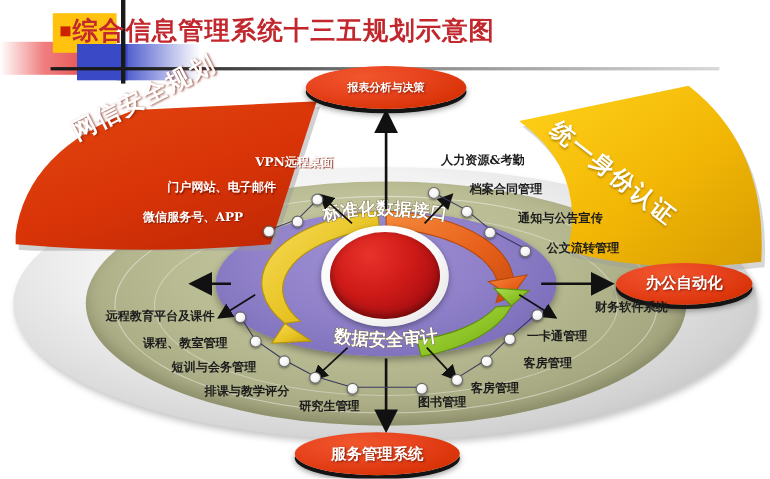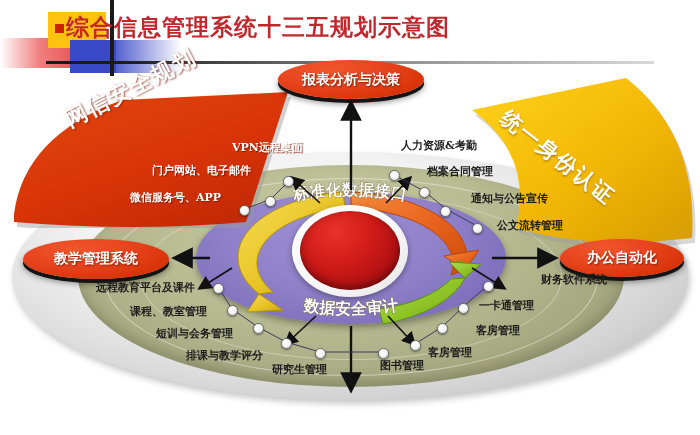--- a/index.html
+++ b/index.html
@@ -140,21 +140,21 @@
   
   .sys-ell {
     position:absolute; border-radius:50%;
     background:radial-gradient(ellipse at 35% 25%, #f0562c 0%, #e8441f 40%, #d93408 75%, #c42a05 100%);
     box-shadow: 0 4px 0 #141414, 0 5px 6px rgba(0,0,0,.45);
     display:flex; align-items:center; justify-content:center;
     color:#ffffff; font-weight:bold;
     font-family:"DejaVu Serif","Liberation Serif",serif;
     text-shadow:1px 1px 2px rgba(110,20,0,.8);
   }
-  #sys-top    { left:278px; top:60px;  width:146px; height:39px; font-size:14px; }
+  #sys-top    { left:278px; top:60px;  width:146px; height:39px; font-size:10px; }
   #sys-left   { left:23px;  top:239px; width:146px; height:40px; font-size:14px; }
   #sys-right  { left:560px; top:239px; width:124px; height:38px; font-size:14px; }
   #sys-bottom { left:268px; top:393px; width:150px; height:39px; font-size:14px; }
 
   
   .node {
     position:absolute; width:11px; height:11px; border-radius:50%;
     background:radial-gradient(circle at 35% 30%, #ffffff 0%, #f4f4f4 55%, #cfcfcf 100%);
     border:1px solid #6b6b6b;
     box-shadow:0 1px 2px rgba(0,0,0,.4);
@@ -295,25 +295,25 @@
     <polyline points="488,285 463,307 442,327" fill="none" stroke="#3a3a5e" stroke-width="1"></polyline>
     <polyline points="442,327 415,344" fill="none" stroke="#3a3a5e" stroke-width="1"></polyline>
     <polyline points="218,287 232,309 258,327" fill="none" stroke="#3a3a5e" stroke-width="1"></polyline>
     <polyline points="258,327 286,342 320,352" fill="none" stroke="#3a3a5e" stroke-width="1"></polyline>
     <polyline points="320,352 383,352" fill="none" stroke="#3a3a5e" stroke-width="1"></polyline>
   </svg>
 
   <div class="sys-ell" id="sys-top">
     <span>报表分析与决策</span>
   </div>
-  <div class="sys-ell" id="sys-left">
-    <span>教学管理系统</span>
-  </div>
   <div class="sys-ell" id="sys-right">
     <span>办公自动化</span>
+  </div>
+  <div class="sys-ell" id="sys-bottom">
+    <span>服务管理系统</span>
   </div>
 
   <div id="node-layer">
       <div class="node" style="left: 283px; top: 176px;"></div>
       <div class="nlabel on-red" style="left: 232px; top: 140px;">VPN远程桌面</div>
       <div class="node" style="left: 265px; top: 196px;"></div>
       <div class="nlabel on-red" style="left: 152px; top: 163px;">门户网站、电子邮件</div>
       <div class="node" style="left: 239px; top: 205px;"></div>
       <div class="nlabel on-red" style="left: 130px; top: 190px;">微信服务号、APP</div>
       <div class="node" style="left: 389px; top: 170px;"></div>

